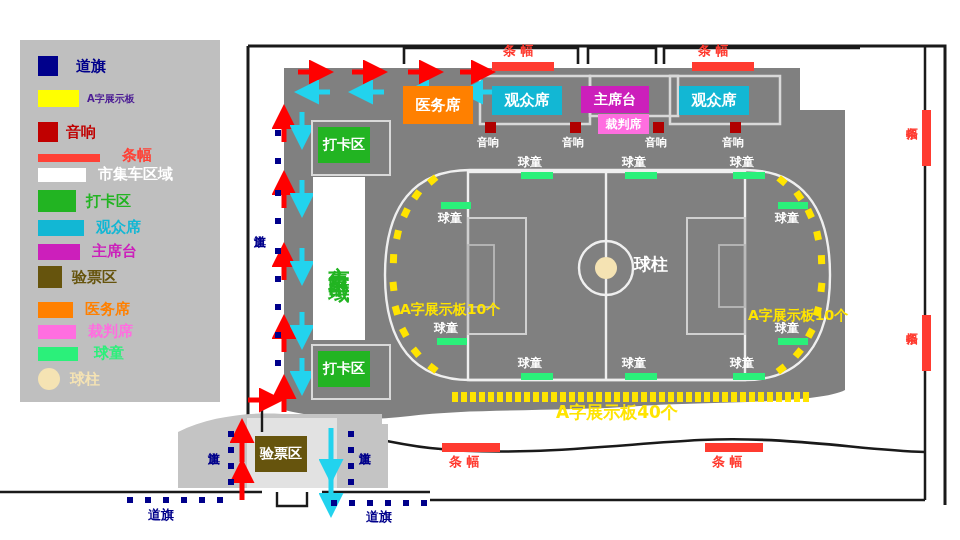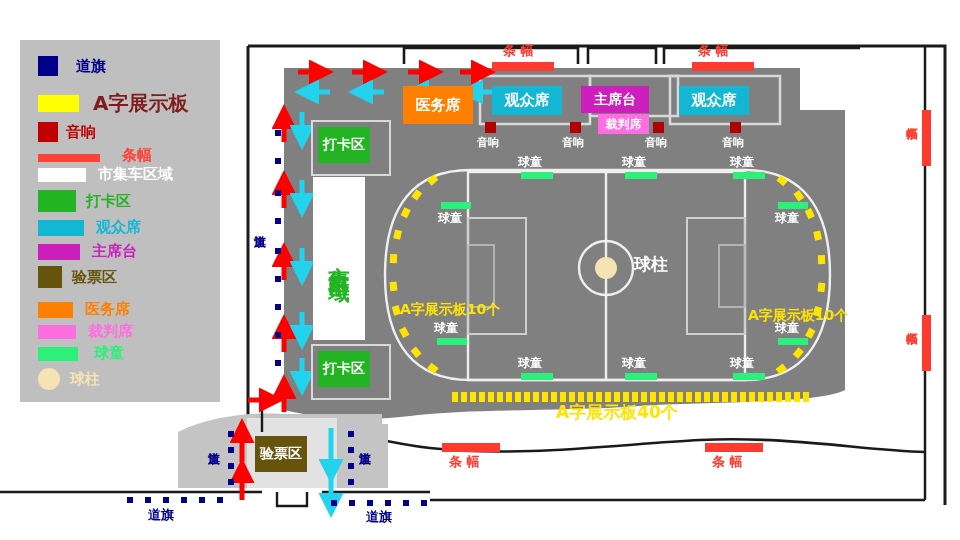--- a/index.html
+++ b/index.html
@@ -120,21 +120,21 @@
   </svg>
 
   <div class="abs" id="legend"></div>
 
   <div class="lg-row" style="left:38px;top:56px;">
     <span class="lg-sw" style="width:20px;height:20px;background:#00008b;"></span>
     <span class="lg-txt" style="margin-left:18px;font-size:15px;color:#00008b;">道旗</span>
   </div>
   <div class="lg-row" style="left:38px;top:90px;">
     <span class="lg-sw" style="width:41px;height:17px;background:#ffff00;"></span>
-    <span class="lg-txt" style="margin-left:14px;font-size:20px;color:#7f1d1d;">A字展示板</span>
+    <span class="lg-txt" style="margin-left:8px;font-size:10px;color:#4c1d95;">A字展示板</span>
   </div>
   <div class="lg-row" style="left:38px;top:122px;">
     <span class="lg-sw" style="width:20px;height:20px;background:#c00000;"></span>
     <span class="lg-txt" style="margin-left:8px;font-size:15px;color:#c00000;">音响</span>
   </div>
   <div class="lg-row" style="left:38px;top:150px;">
     <span class="lg-sw" style="width:62px;height:8px;background:#ff4136;"></span>
     <span class="lg-txt" style="margin-left:22px;font-size:15px;color:#ff4136;margin-top:-4px;">条幅</span>
   </div>
   <div class="lg-row" style="left:38px;top:165px;">

